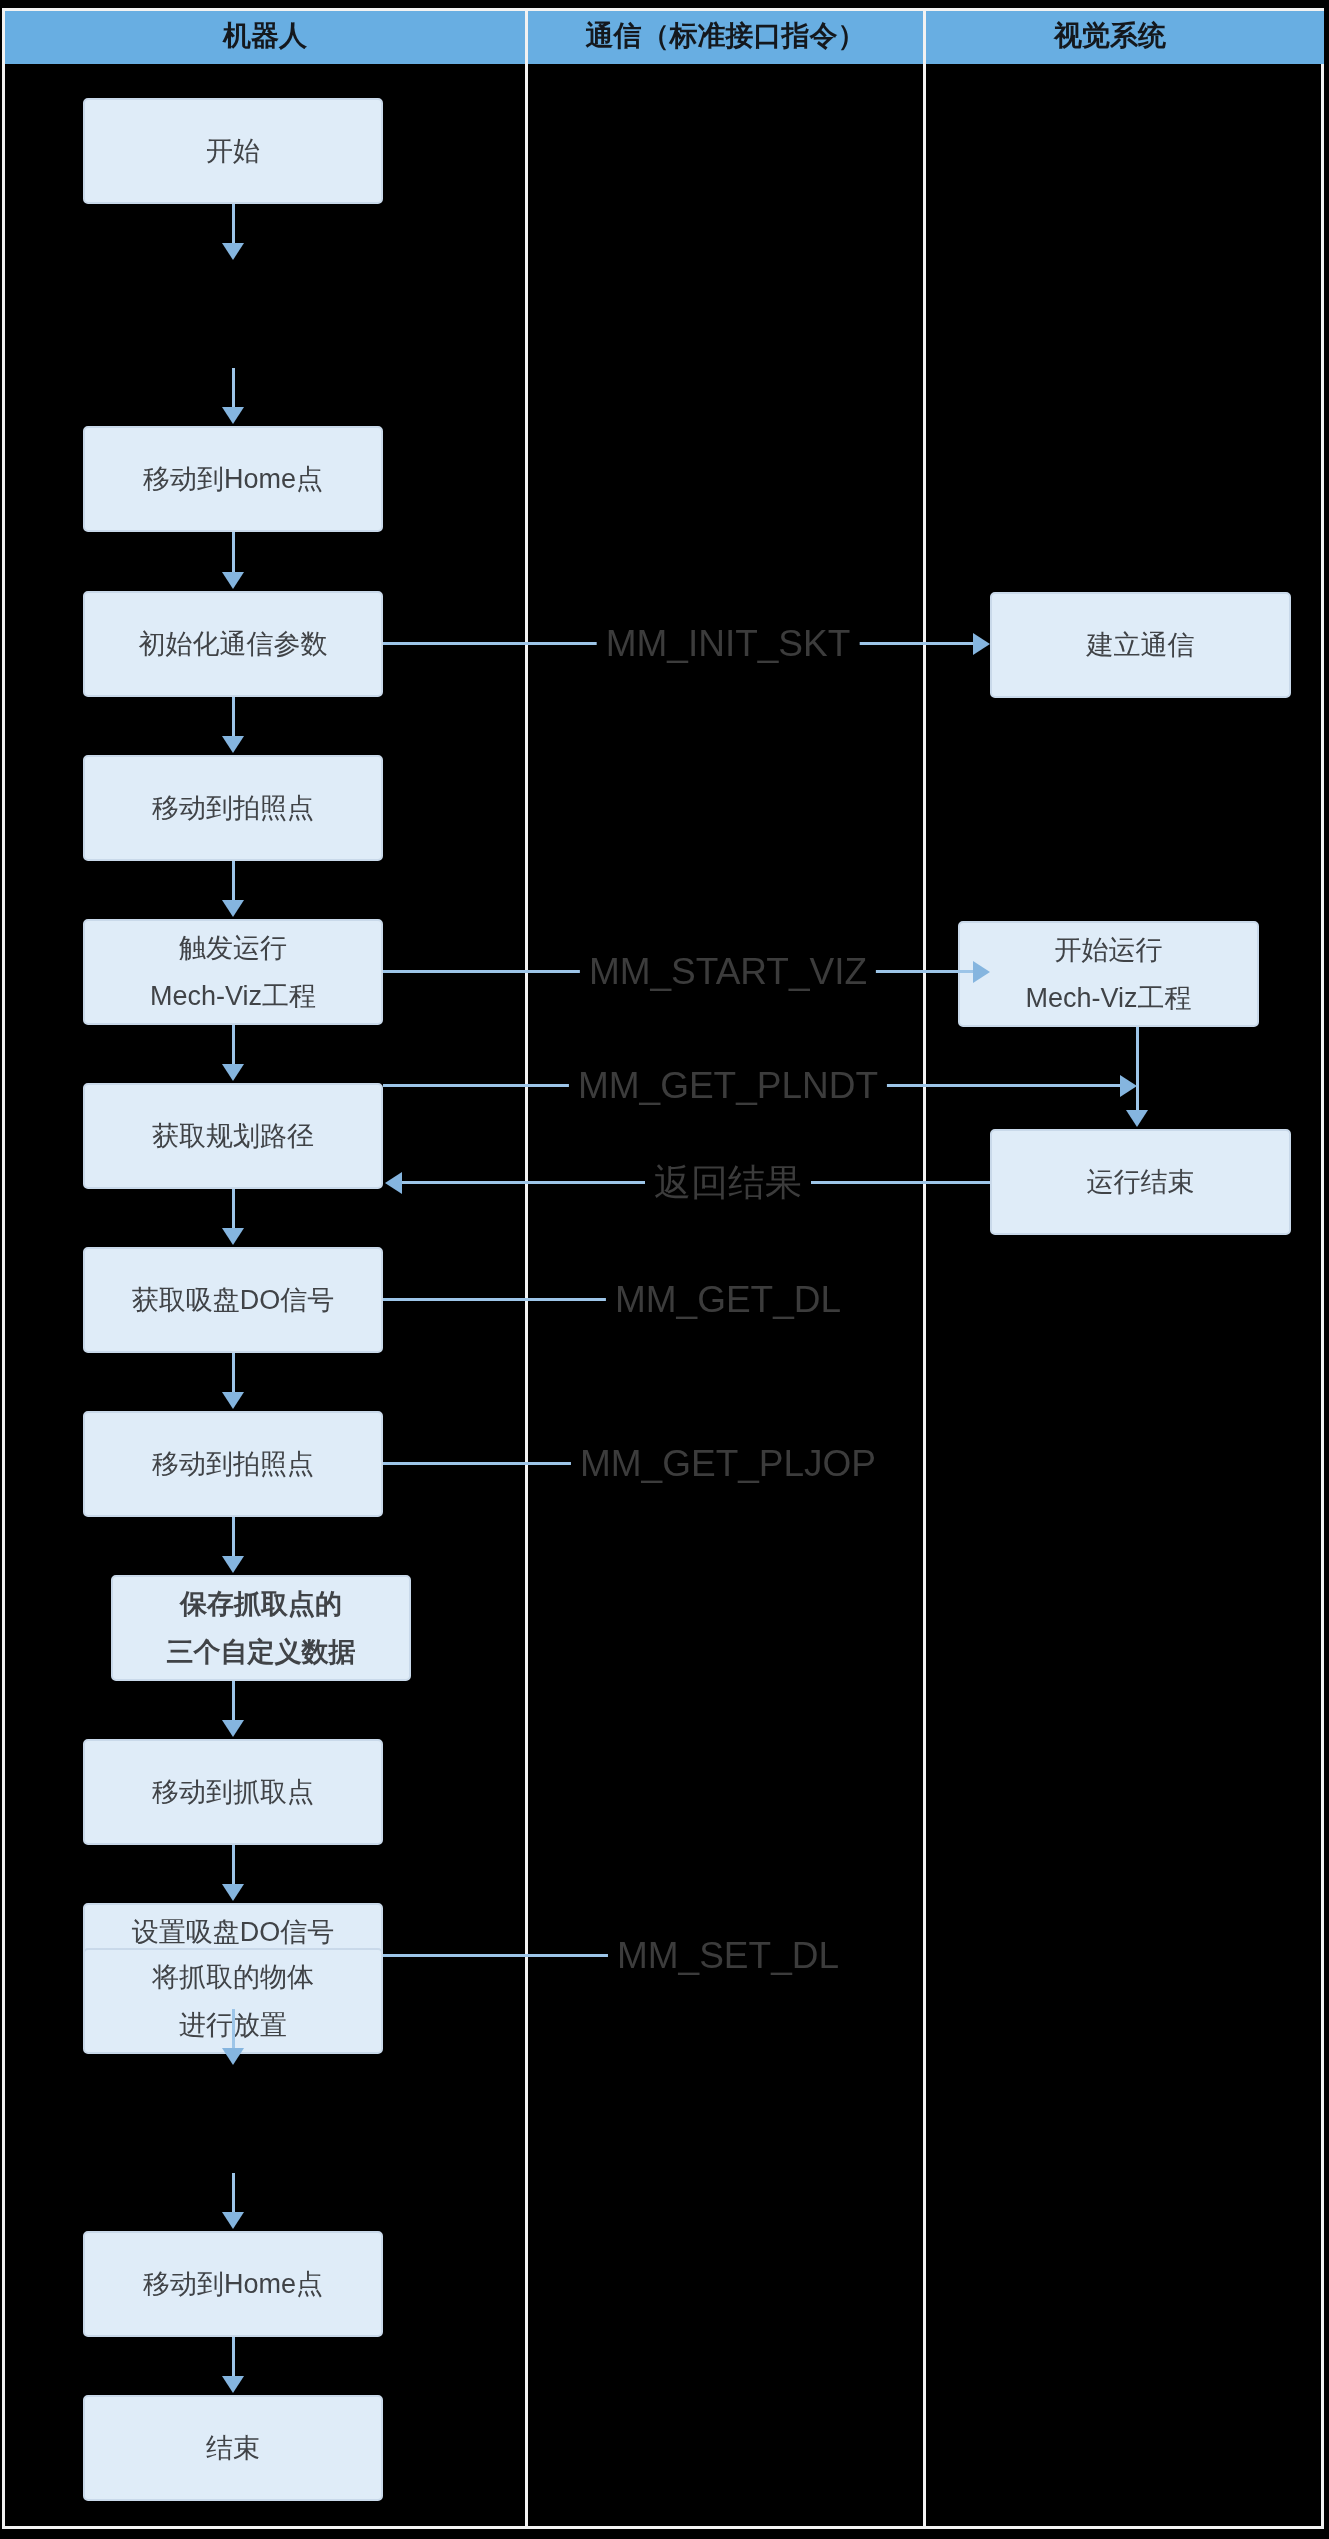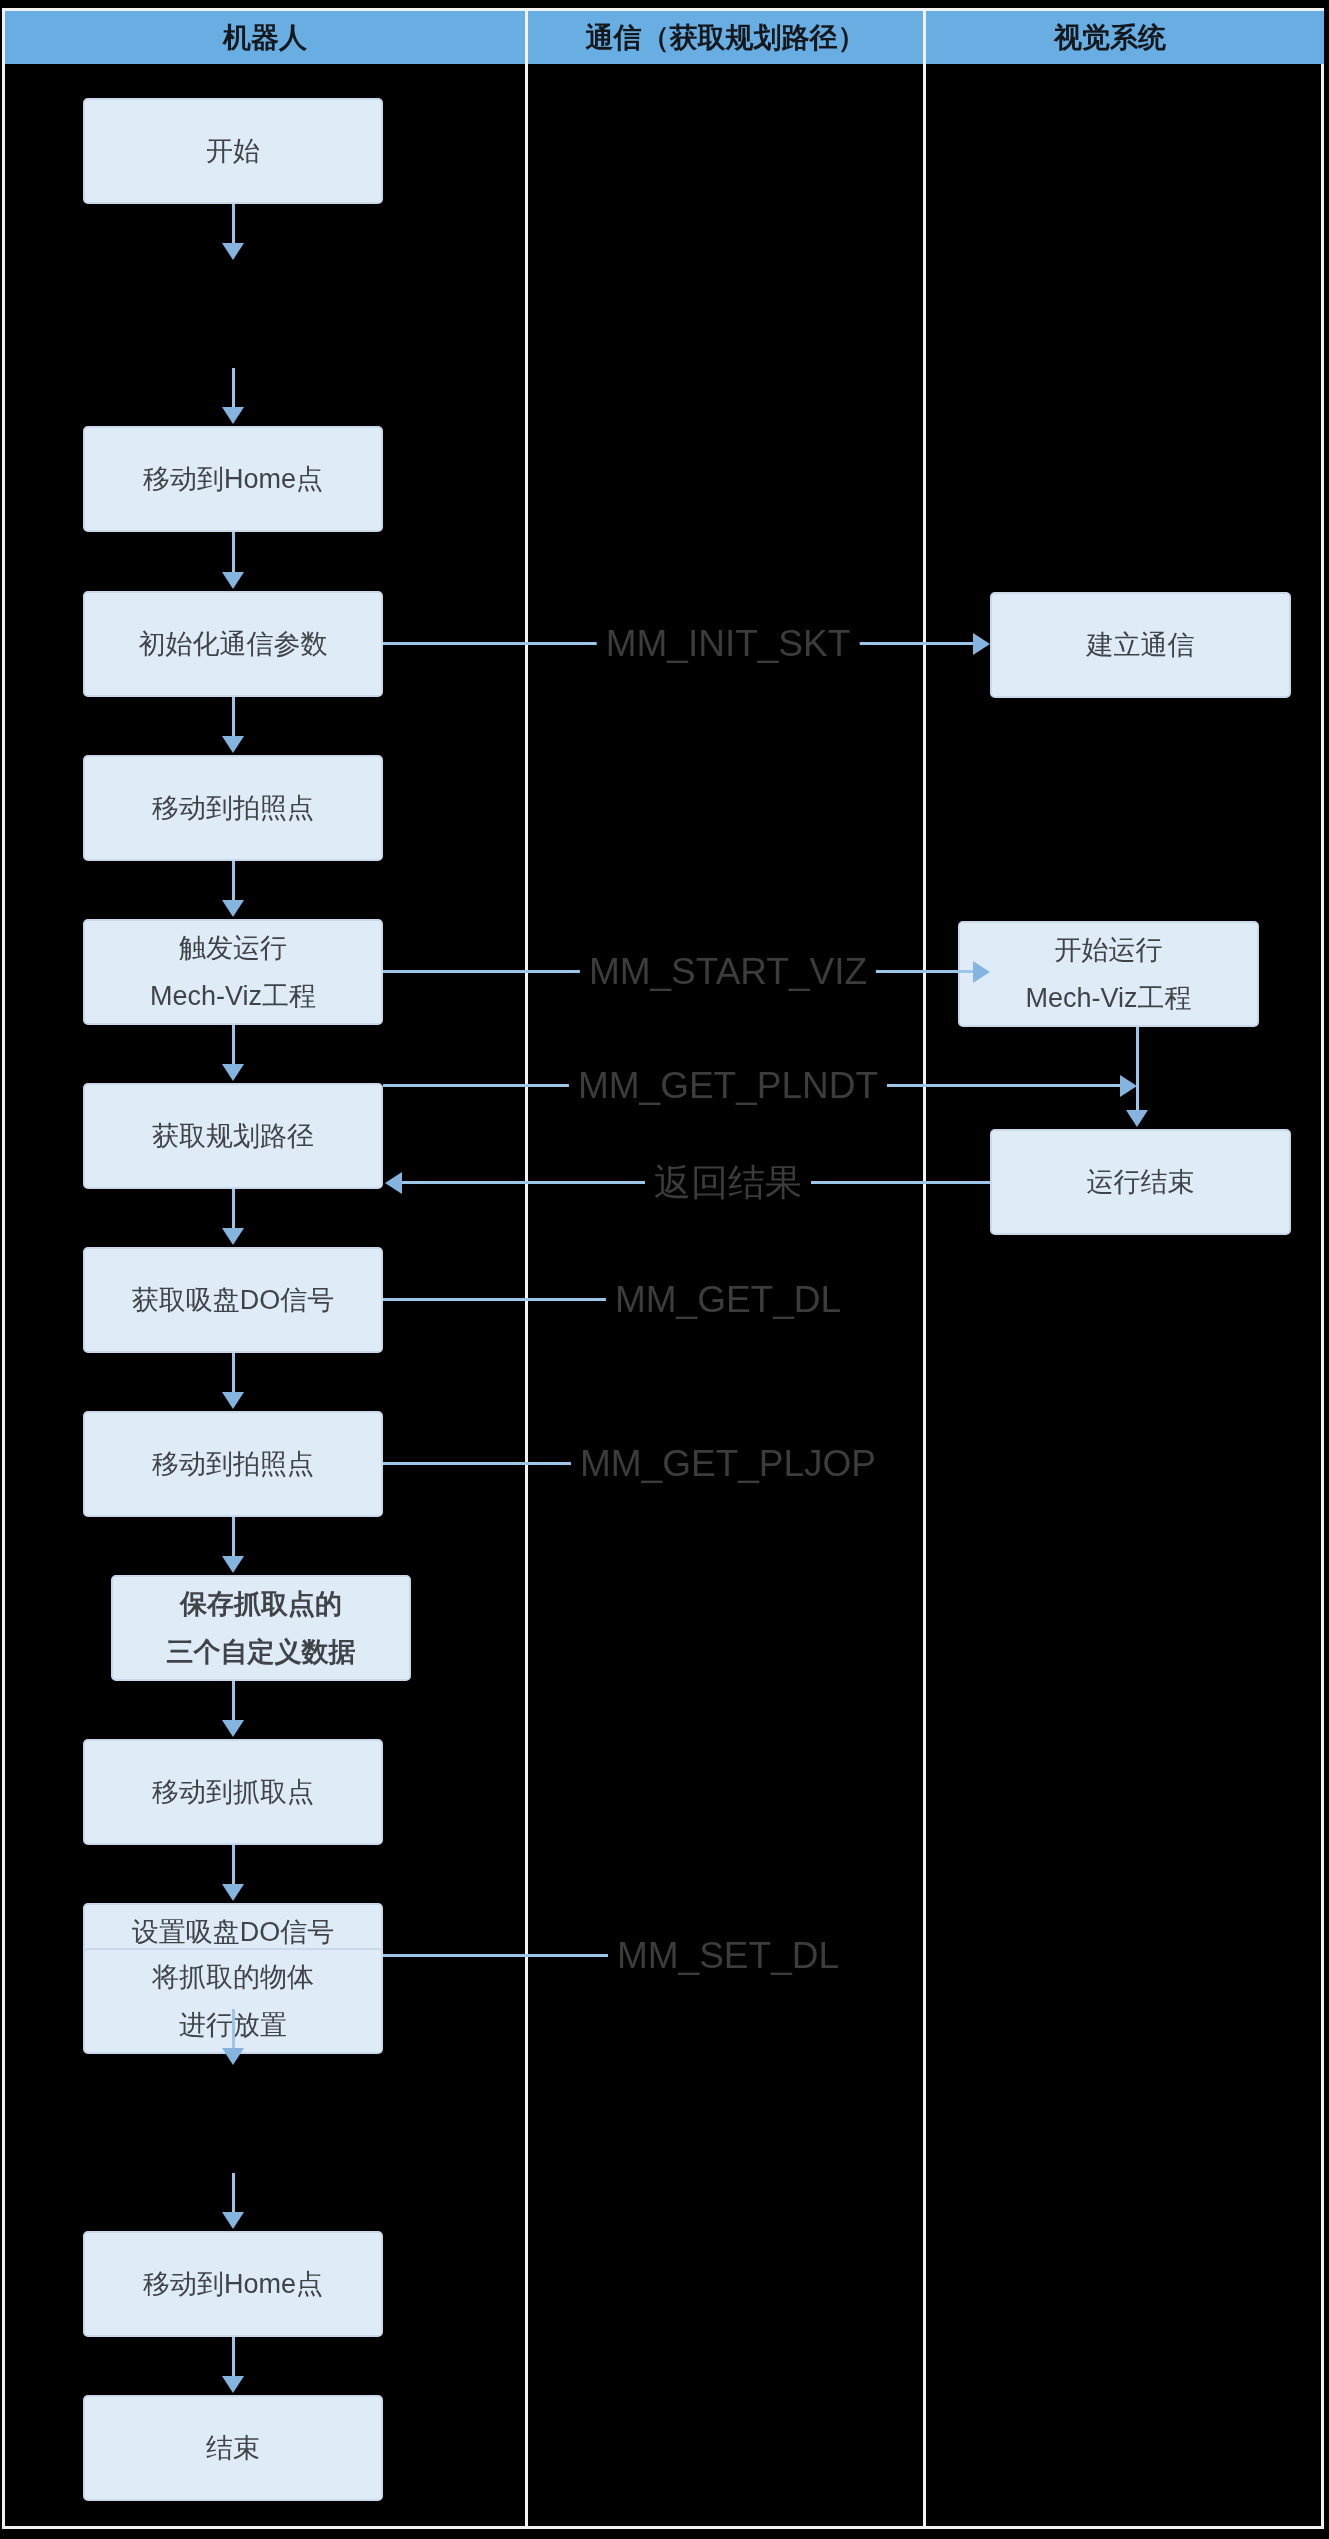--- a/index.html
+++ b/index.html
@@ -25,20 +25,21 @@
     border:3px solid var(--divider);box-sizing:border-box;
   }
   .hband{
     position:absolute;left:5px;top:11px;width:1319px;height:53px;
     background:var(--header-bg);
   }
   .hcell{
     position:absolute;top:11px;height:53px;line-height:53px;
     text-align:center;font-weight:bold;font-size:28px;
     color:var(--header-text);
+    font-family:Liberation Mono, monospace;
   }
   .divider{
     position:absolute;top:8px;width:3px;height:2521px;background:var(--divider);
   }
   .node{
     position:absolute;width:300px;height:106px;box-sizing:border-box;
     background:var(--node-fill);border:2px solid var(--node-border);
     border-radius:5px;
     display:flex;align-items:center;justify-content:center;
     text-align:center;white-space:pre-line;
@@ -69,21 +70,21 @@
   }
 </style>
 </head>
 <body>
 
 <div class="stage">
 
   <div class="frame"></div>
   <div class="hband"></div>
   <div class="hcell" style="left:5px;width:520px">机器人</div>
-  <div class="hcell" style="left:528px;width:395px">通信（获取规划路径）</div>
+  <div class="hcell" style="left:528px;width:395px">通信（标准接口指令）</div>
   <div class="hcell" style="left:926px;width:368px">视觉系统</div>
   <div class="divider" style="left:525px"></div>
   <div class="divider" style="left:923px"></div>
 
   <div class="node" style="left:83px;top:98px">开始</div>
   <div class="node" style="left:83px;top:426px">移动到Home点</div>
   <div class="node" style="left:83px;top:591px">初始化通信参数</div>
   <div class="node" style="left:83px;top:755px">移动到拍照点</div>
   <div class="node" style="left:83px;top:919px">触发运行
 Mech-Viz工程</div>

